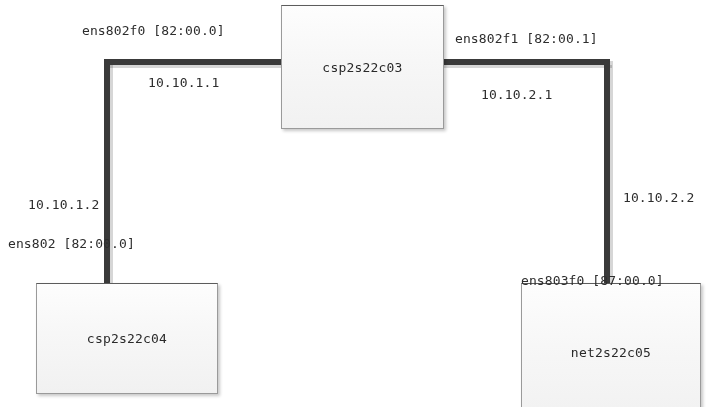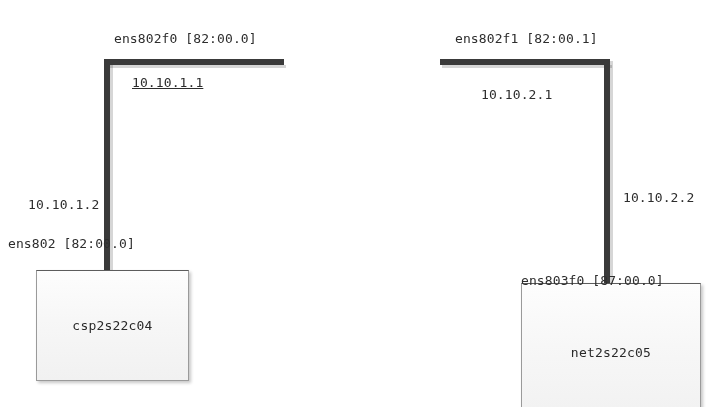--- a/index.html
+++ b/index.html
@@ -29,21 +29,21 @@
     justify-content: center;
   }
   .node-label {
     font-size: 13px;
     color: #2a2a2a;
     letter-spacing: 0.2px;
     white-space: nowrap;
   }
 
   #node-top    { left: 281px; top: 5px;   width: 163px; height: 124px; }
-  #node-left   { left: 36px;  top: 270px; width: 153px; height: 111px; }
+  #node-left   { left: 36px;  top: 283px; width: 182px; height: 111px; }
   #node-right  { left: 521px; top: 283px; width: 180px; height: 139px; }
 
   
   .seg {
     position: absolute;
     background: #3a3a3a;
   }
   .seg-shadow {
     position: absolute;
     background: rgba(0,0,0,0.16);
@@ -63,22 +63,22 @@
 
   
   .annot {
     position: absolute;
     font-size: 13px;
     color: #2d2d2d;
     white-space: nowrap;
     letter-spacing: 0.1px;
   }
 
-  #ann-if-left    { left: 82px;  top: 31px; margin-left: 32px; }
-  #ann-ip-left    { left: 132px; top: 75px; text-decoration: underline; }
+  #ann-if-left    { left: 82px;  top: 23px; }
+  #ann-ip-left    { left: 148px; top: 75px; }
   #ann-if-right   { left: 455px; top: 31px; }
   #ann-ip-right   { left: 481px; top: 75px; margin-top: 12px; }
 
   #ann-ip-bl      { left: 28px;  top: 197px; }
   #ann-if-bl      { left: 8px;   top: 236px; text-align: center; }
 
   #ann-ip-br      { left: 623px; top: 190px; }
   #ann-if-br      { left: 521px; top: 237px; margin-top: 36px; }
 </style>
 </head>
@@ -89,20 +89,23 @@
   <div class="seg-shadow" id="seg-l-hs"></div>
   <div class="seg-shadow" id="seg-l-vs"></div>
   <div class="seg" id="seg-l-h"></div>
   <div class="seg" id="seg-l-v"></div>
 
   <div class="seg-shadow" id="seg-r-hs"></div>
   <div class="seg-shadow" id="seg-r-vs"></div>
   <div class="seg" id="seg-r-h"></div>
   <div class="seg" id="seg-r-v"></div>
 
+  <div class="node" id="node-top">
+    <span class="node-label">csp2s22c03</span>
+  </div>
 
   <div class="node" id="node-left">
     <span class="node-label">csp2s22c04</span>
   </div>
 
   <div class="node" id="node-right">
     <span class="node-label">net2s22c05</span>
   </div>
 
   <div class="annot" id="ann-if-left">ens802f0 [82:00.0]</div>

